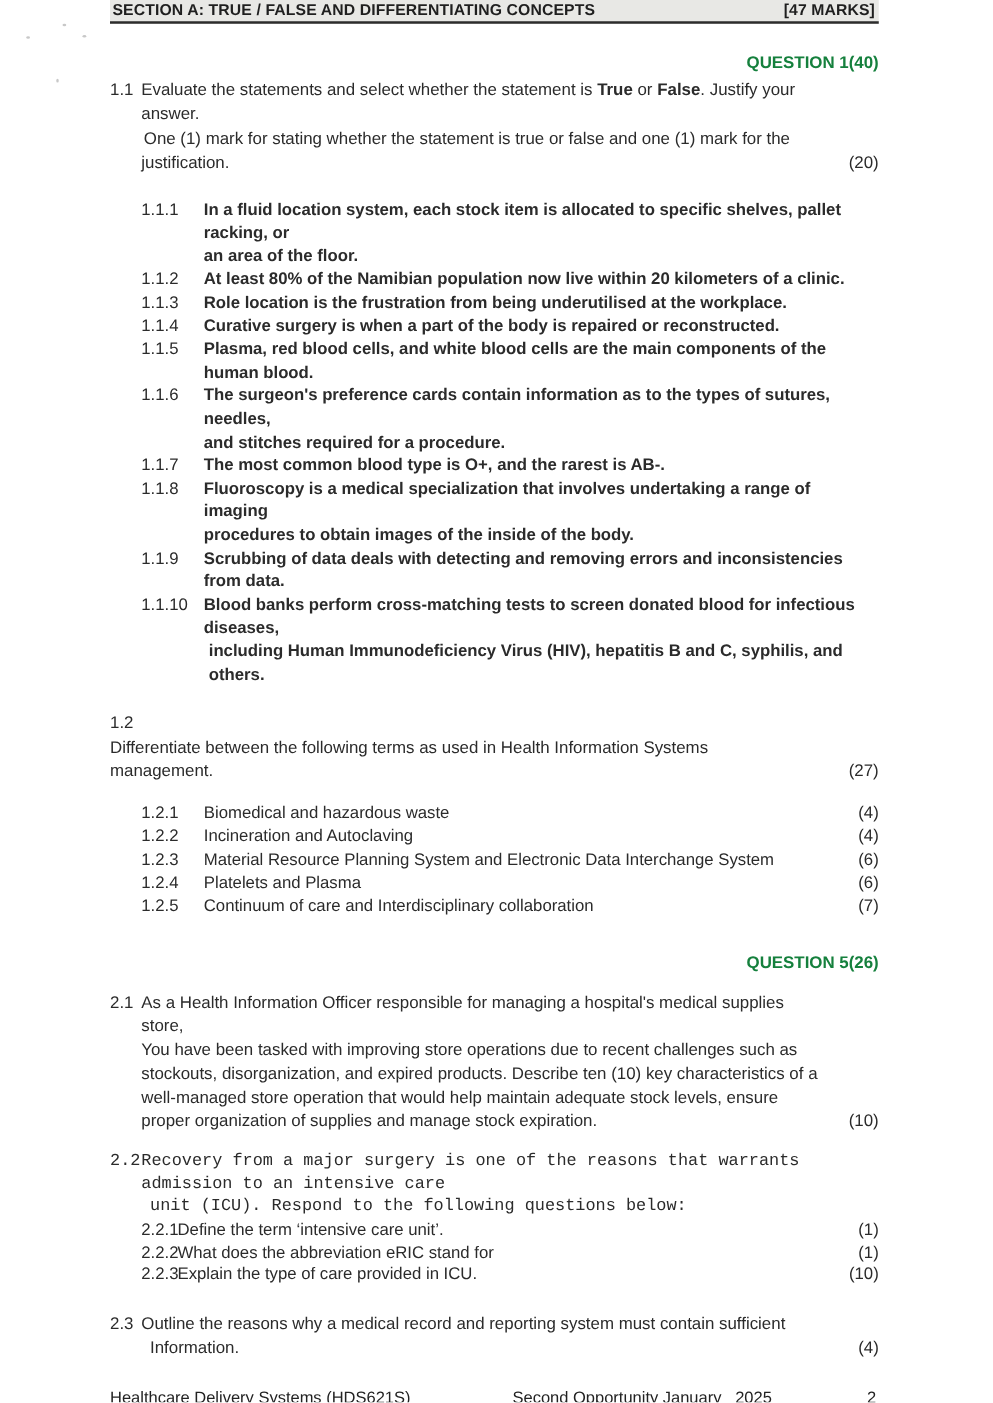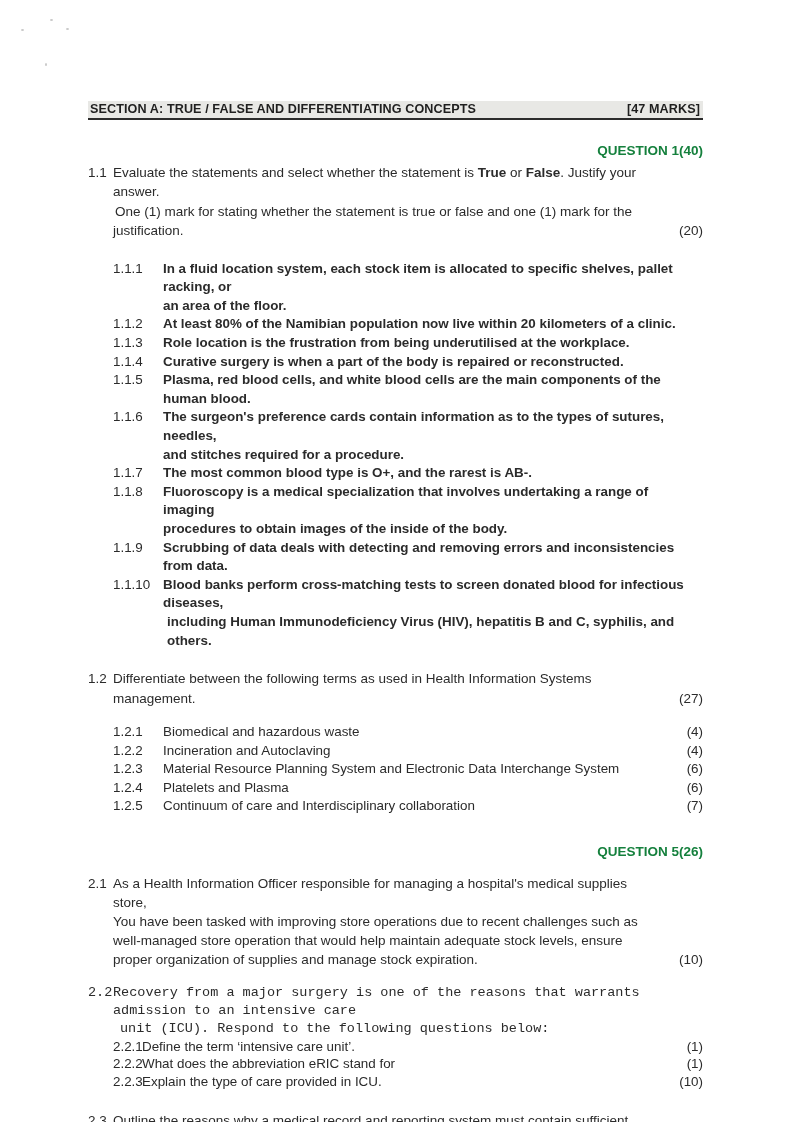--- a/index.html
+++ b/index.html
@@ -14,21 +14,20 @@
   .content {
     position:absolute;
     left:88px; top:0;
     width:615px;
   }
   
   .speck { position:absolute; background:#9a9a9a; opacity:.55; border-radius:50%; }
 
   
   .section-bar {
-    margin-top:101px;
     display:flex; justify-content:space-between; align-items:center;
     background:#e8e8e5;
     border-bottom:2px solid #2c2c2c;
     padding:1px 3px 1px 2px;
     font-size:12.6px; font-weight:bold; color:#1f1f1f;
     letter-spacing:.1px;
     height:15px; line-height:15px;
   }
   .section-bar.second { margin-top:18px; }
 
@@ -39,21 +38,21 @@
   }
   .q1-heading { margin-top:21px; }
   .q2-heading { margin-top:26px; }
 
   .para { position:relative; display:flex; font-size:13.5px; line-height:19.4px; }
   .para .p-num { width:25px; flex-shrink:0; }
   .para .p-body { flex:1; padding-right:40px; }
   .para .p-marks { position:absolute; right:0; bottom:0; }
 
   .para-1-1 { margin-top:3px; }
-  .para-1-2 { margin-top:19px; }
+  .para-1-2 { margin-top:19px;flex-direction:column; }
   .para-2-1 { margin-top:13px; line-height:19px; }
   .para-2-2 { margin-top:15px; line-height:18px;font-family:Liberation Mono, monospace; }
   .para-2-3 { margin-top:21px; line-height:19px; }
 
   .stmt-list { margin-top:19px; padding-left:25px; font-size:13.4px; line-height:18.6px; }
   .stmt { display:flex; }
   .stmt-num { width:50px; flex-shrink:0; }
   .stmt-text { flex:1;font-weight:bold; }
 
   .pair-list { margin-top:15px; padding-left:25px; font-size:13.4px; line-height:18.6px; }
@@ -218,20 +217,21 @@
     <div class="q-heading q2-heading">
       <span>QUESTION 5</span>
       <span>(26)</span>
     </div>
 
     <div class="para para-2-1">
       <span class="p-num">2.1</span>
       <div class="p-body">
         <div>As a Health Information Officer responsible for managing a hospital's medical supplies store,</div>
         <div>You have been tasked with improving store operations due to recent challenges such as</div>
+        <div>stockouts, disorganization, and expired products. Describe ten (10) key characteristics of a</div>
         <div>well-managed store operation that would help maintain adequate stock levels, ensure</div>
         <div>proper organization of supplies and manage stock expiration.</div>
       </div>
       <span class="p-marks">(10)</span>
     </div>
 
     <div class="para para-2-2">
       <span class="p-num">2.2</span>
       <div class="p-body">
         <div>Recovery from a major surgery is one of the reasons that warrants admission to an intensive care</div>

